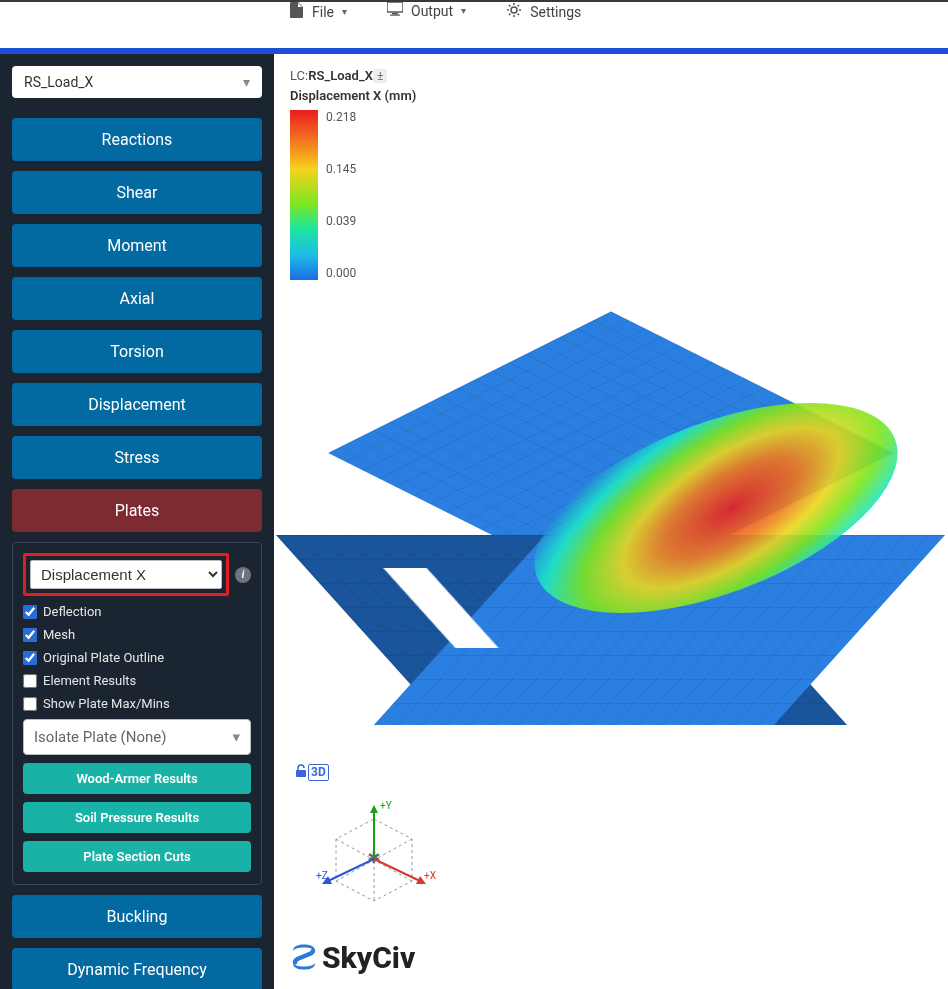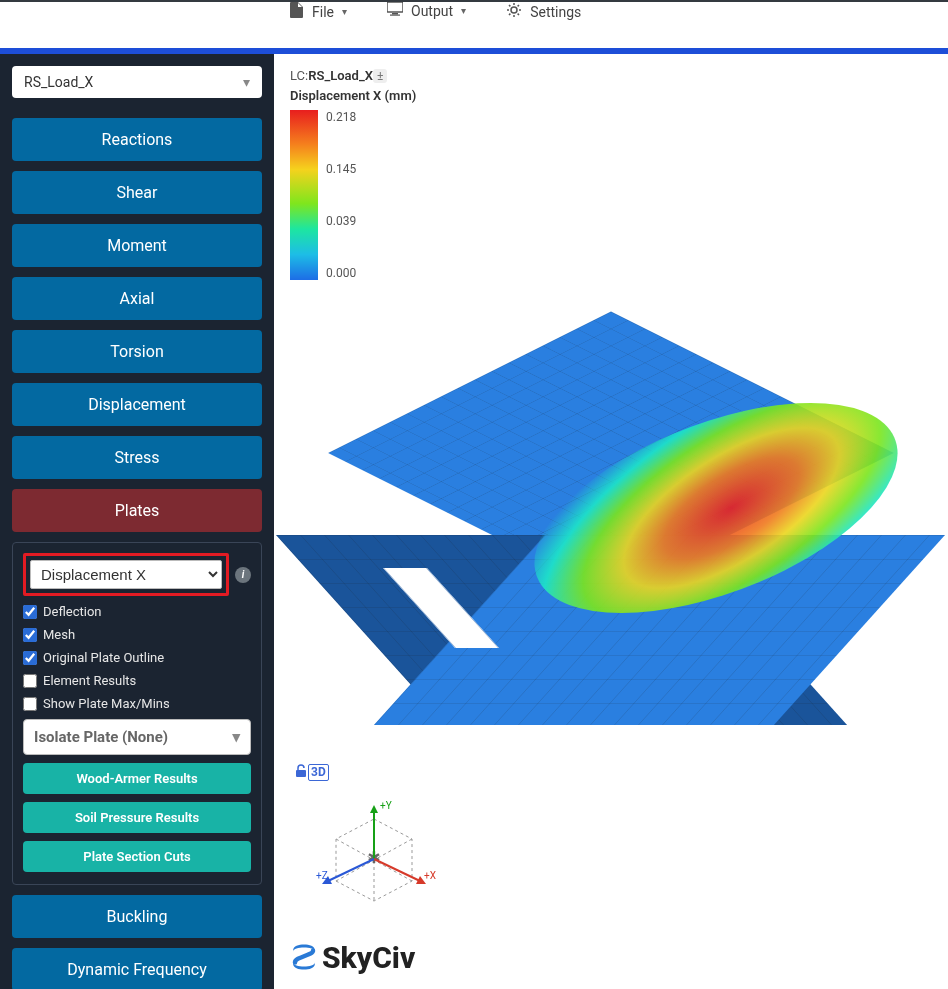--- a/index.html
+++ b/index.html
@@ -71,21 +71,21 @@
   .plates-select, .stress-at select, .isolate-select {
     width:100%; background:#fff; color:#333; border:1px solid #bbb;
     padding:4px 6px; font-size:15px; border-radius:2px;
   }
   .field-row { display:flex; align-items:center; gap:8px; font-size:13px; color:#e6e6e6; }
   .check-row { display:flex; align-items:center; gap:6px; font-size:13px; color:#e6e6e6; }
   .check-row input { accent-color:#2a6cd6; width:14px; height:14px; }
 
   .isolate-select {
     background:#fff; color:#555; border-radius:4px;
-    padding:8px 10px; display:flex; justify-content:space-between; align-items:center;font-weight:bold;
+    padding:8px 10px; display:flex; justify-content:space-between; align-items:center;
   }
   .teal-btn {
     background:#18b3a6;
     color:#fff; font-weight:600; text-align:center;
     padding:8px 0; border-radius:4px; font-size:13px;
   }
 
   .info-icon {
     display:inline-flex; align-items:center; justify-content:center;
     width:16px; height:16px; border-radius:50%;

